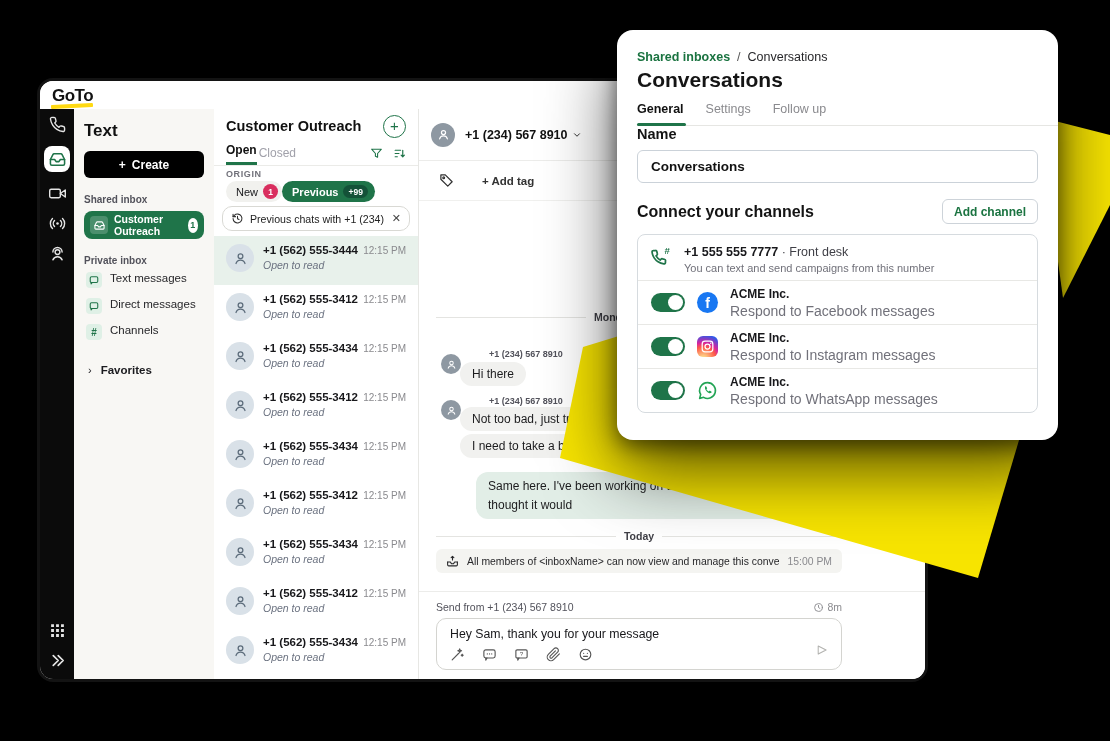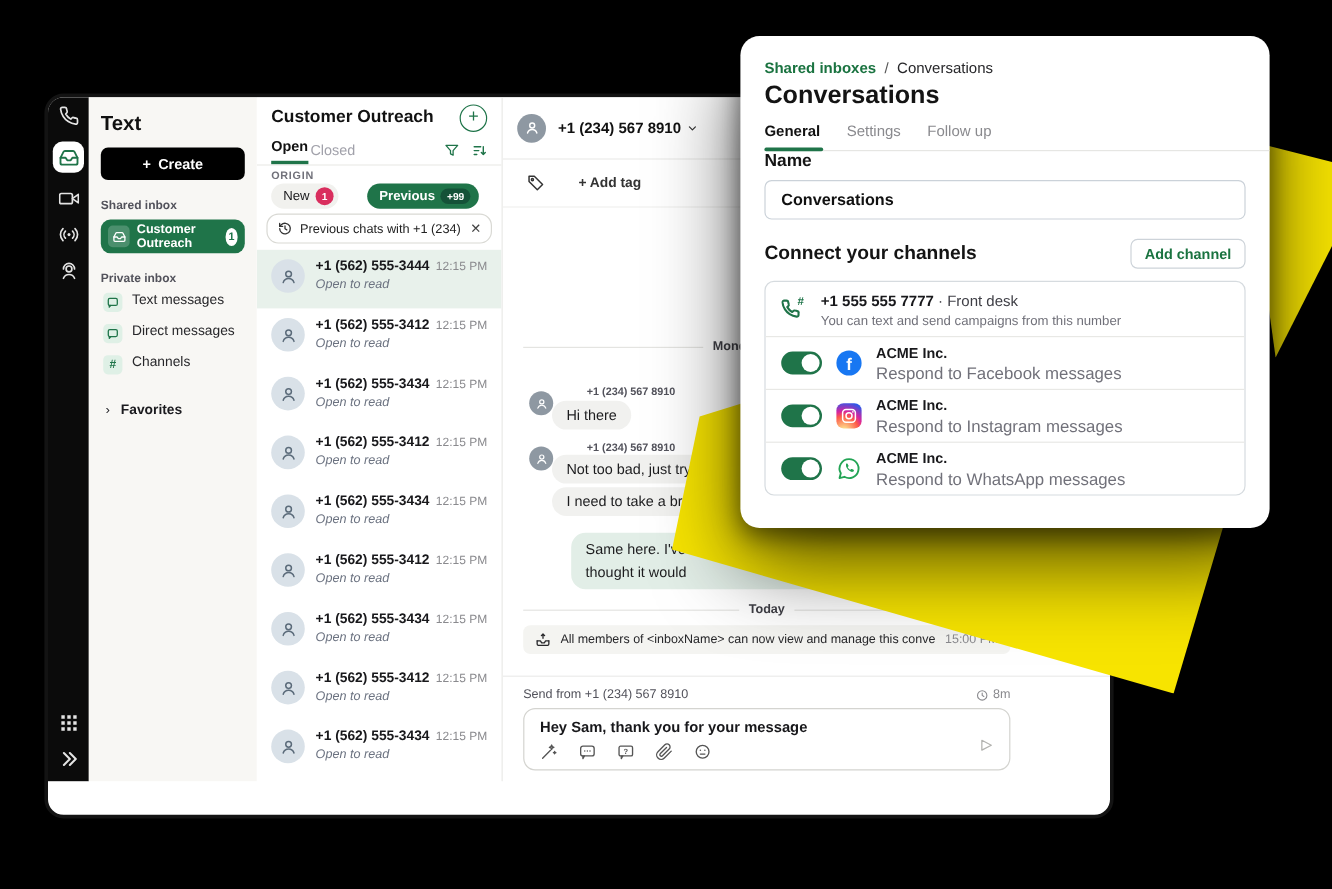--- a/index.html
+++ b/index.html
@@ -47,21 +47,21 @@
   .lc-head{display:flex;align-items:center;margin:4px 12px 0;height:26px;}
   .lc-title{font-size:14.5px;font-weight:800;color:#111;}
   .plus-btn{margin-left:auto;width:23px;height:23px;border-radius:50%;border:1.5px solid #1F7449;color:#1F7449;font-size:15px;line-height:1;display:flex;align-items:center;justify-content:center;background:#fff;cursor:pointer;padding:0 0 2px;}
   .lc-tabs{display:flex;align-items:flex-end;gap:2px;margin:4px 12px 0;height:22px;border-bottom:0;}
   .tab{font-size:12px;padding-bottom:5px;cursor:pointer;color:#a1a1aa;}
   .tab.active{color:#111;font-weight:700;border-bottom:3px solid #1F7449;}
   .lc-tabicons{margin-left:auto;display:flex;gap:10px;align-items:center;padding-bottom:5px;}
   .lc-tabicons svg{width:13px;height:13px;color:#1F7449;cursor:pointer;}
   .lc-sep{border-top:1px solid #ebebe8;}
   .origin{font-size:9px;font-weight:700;letter-spacing:.6px;color:#71717a;margin:3px 12px 0;height:9px;}
-  .chips{display:flex;gap:24px;margin:3px 12px 0;height:21px;}
+  .chips{display:flex;gap:0;margin:3px 12px 0;height:21px;}
   .chip{display:flex;align-items:center;gap:5px;border-radius:12px;font-size:11px;cursor:pointer;}
   .chip.new{background:#f1f1ee;color:#18181b;padding:0 4px 0 10px;}
   .chip.new .nbadge{width:15px;height:15px;border-radius:50%;background:#D92E5E;color:#fff;font-size:8.5px;font-weight:700;display:flex;align-items:center;justify-content:center;}
   .chip.prev{background:#1F7449;color:#fff;padding:0 7px 0 10px;font-weight:600;}
   .chip.prev .pbadge{background:#145238;border-radius:8px;height:13px;padding:0 5px;font-size:8.5px;font-weight:700;display:flex;align-items:center;}
   .filter-pill{margin:4px 8px 0;height:25px;border:1px solid #d9d9d4;border-radius:10px;display:flex;align-items:center;gap:6px;padding:0 8px;background:#fff;}
   .filter-pill svg{width:13px;height:13px;color:#333;flex:none;}
   .filter-pill .ftext{font-size:10.6px;color:#222;white-space:nowrap;overflow:hidden;flex:1;}
   .filter-pill .fx{font-size:11px;color:#444;cursor:pointer;flex:none;}
   .rows{margin-top:5px;flex:1;overflow:hidden;}
@@ -96,21 +96,21 @@
   .bubble.out{background:#e2eee7;white-space:normal;line-height:1.55;}
   .banner{position:absolute;left:17px;width:406px;height:24px;background:#f4f4f1;border-radius:6px;display:flex;align-items:center;gap:8px;padding:0 10px;}
   .banner svg{width:13px;height:13px;color:#27272a;flex:none;}
   .banner .btxt{font-size:10.4px;color:#27272a;flex:1;white-space:nowrap;overflow:hidden;}
   .banner .btm{font-size:10.4px;color:#8a8a8e;}
   .compose{position:absolute;left:0;right:0;top:482px;bottom:0;border-top:1px solid #ececea;padding:9px 0 0 17px;}
   .compose .crow{width:406px;display:flex;align-items:center;}
   .sendfrom{font-size:10.5px;color:#52525b;}
   .ctimer{margin-left:auto;display:flex;align-items:center;gap:3px;font-size:10.5px;color:#8a8a8e;}
   .ctimer svg{width:11px;height:11px;}
-  .inputbox{width:406px;height:52px;border:1px solid #d4d4d0;border-radius:10px;margin-top:5px;position:relative;cursor:text;font-weight:bold;}
+  .inputbox{width:406px;height:52px;border:1px solid #d4d4d0;border-radius:10px;margin-top:5px;position:relative;cursor:text;}
   .inputbox .msgtxt{position:absolute;left:13px;top:8px;font-size:12.3px;color:#18181b;white-space:nowrap;}
   .toolrow{position:absolute;left:13px;bottom:7px;display:flex;gap:17px;color:#555;}
   .toolrow svg{width:15px;height:15px;cursor:pointer;}
   .sendbtn{position:absolute;right:12px;bottom:8px;color:#b3b3b0;}
   .sendbtn svg{width:14px;height:14px;cursor:pointer;}
 
   
   .card{position:absolute;left:617px;top:30px;width:441px;height:410px;background:#fff;border-radius:16px;z-index:5;
     box-shadow:0 30px 70px rgba(0,0,0,.65),0 6px 20px rgba(0,0,0,.5);padding:20px 20px 0;overflow:hidden;}
   .crumbs{display:flex;gap:7px;font-size:12.5px;align-items:baseline;}
@@ -147,20 +147,23 @@
 </style>
 </head>
 <body>
 
 <div class="stage">
 
   <div class="yellow big"></div>
   <div class="yellow small"></div>
 
   <div class="app-window">
+    <div class="topbar">
+      <div class="logo"><span>GoTo</span><i></i></div>
+    </div>
     <div class="app-body">
 
       <nav class="rail">
         <span class="ric"><svg viewBox="0 0 24 24" fill="none" stroke="currentColor" stroke-width="2">
               <path d="M22 16.9v3a2 2 0 0 1-2.2 2 19.8 19.8 0 0 1-8.6-3.1 19.5 19.5 0 0 1-6-6A19.8 19.8 0 0 1 2.1 4.2 2 2 0 0 1 4.1 2h3a2 2 0 0 1 2 1.7c.1 1 .4 1.9.7 2.8a2 2 0 0 1-.5 2.1L8.1 9.9a16 16 0 0 0 6 6l1.3-1.3a2 2 0 0 1 2.1-.5c.9.3 1.9.6 2.8.7a2 2 0 0 1 1.7 2.1z"></path>
             </svg></span>
         <span class="active-box">
             <span class="ric"><svg viewBox="0 0 24 24" fill="none" stroke="currentColor" stroke-width="2.2">
                 <path d="M22 12h-6l-2 3h-4l-2-3H2"></path>
                 <path d="M5.5 5.1 2 12v6a2 2 0 0 0 2 2h16a2 2 0 0 0 2-2v-6l-3.5-6.9A2 2 0 0 0 16.8 4H7.2a2 2 0 0 0-1.7 1.1z"></path>

